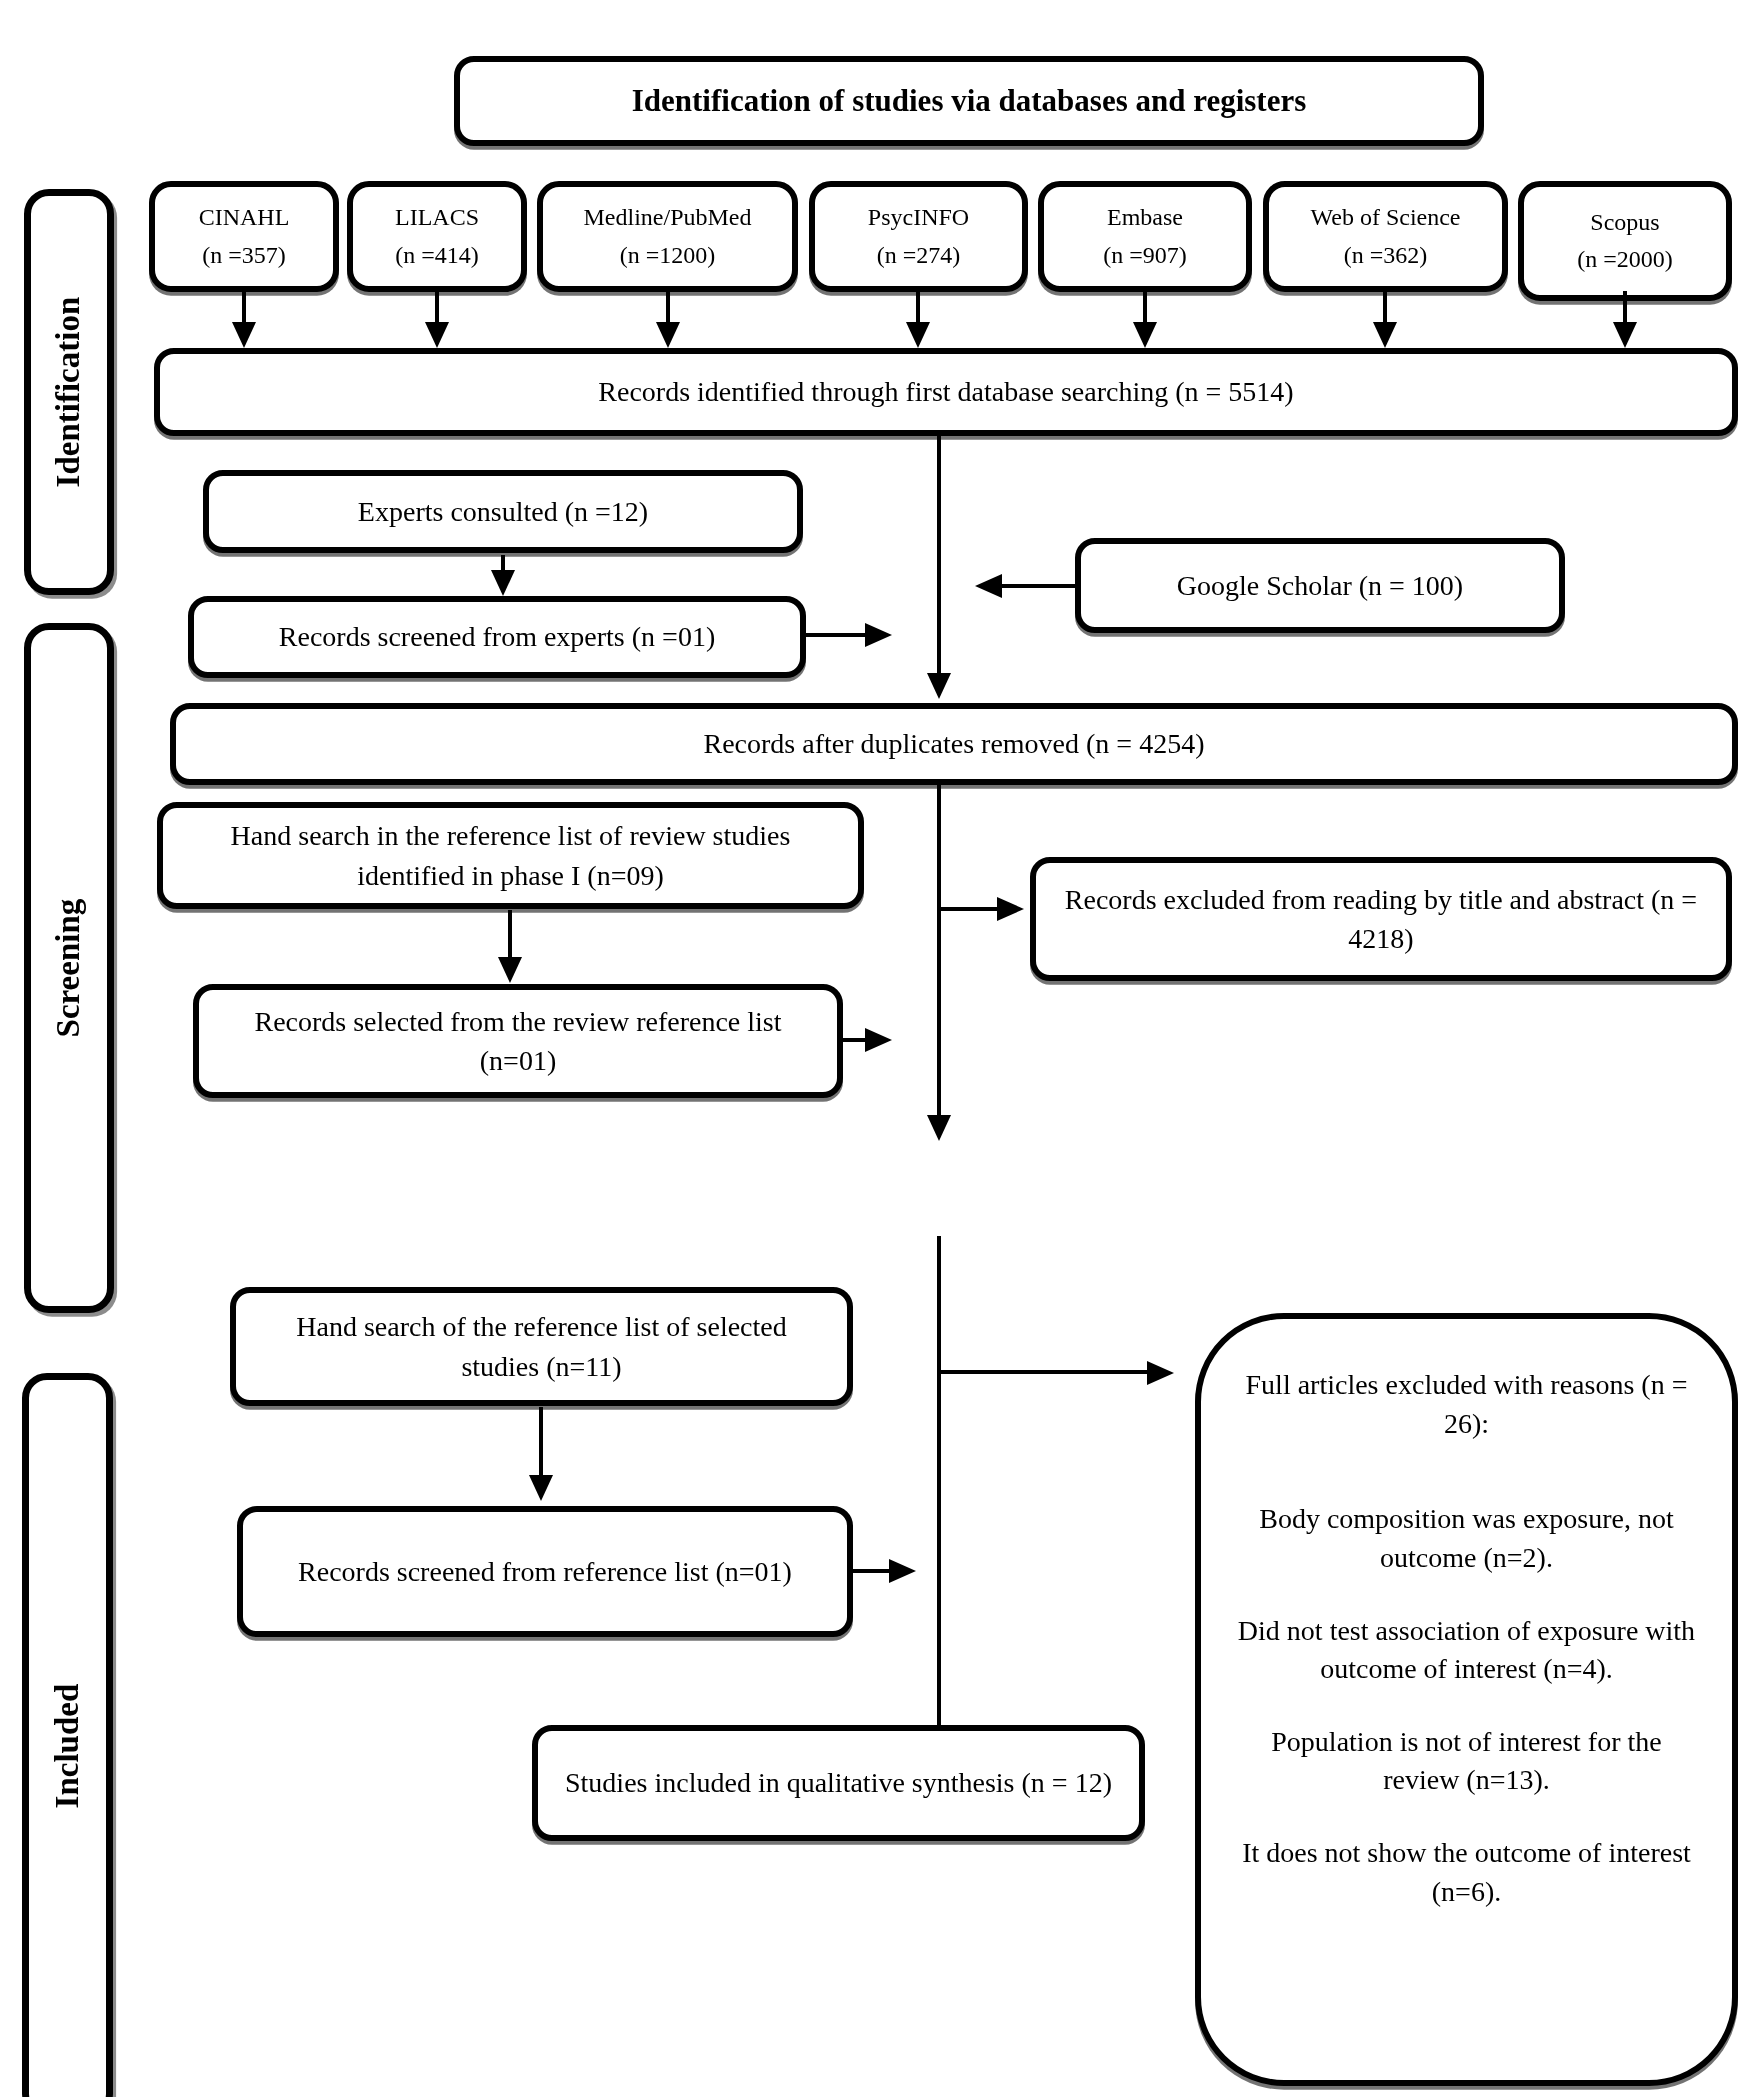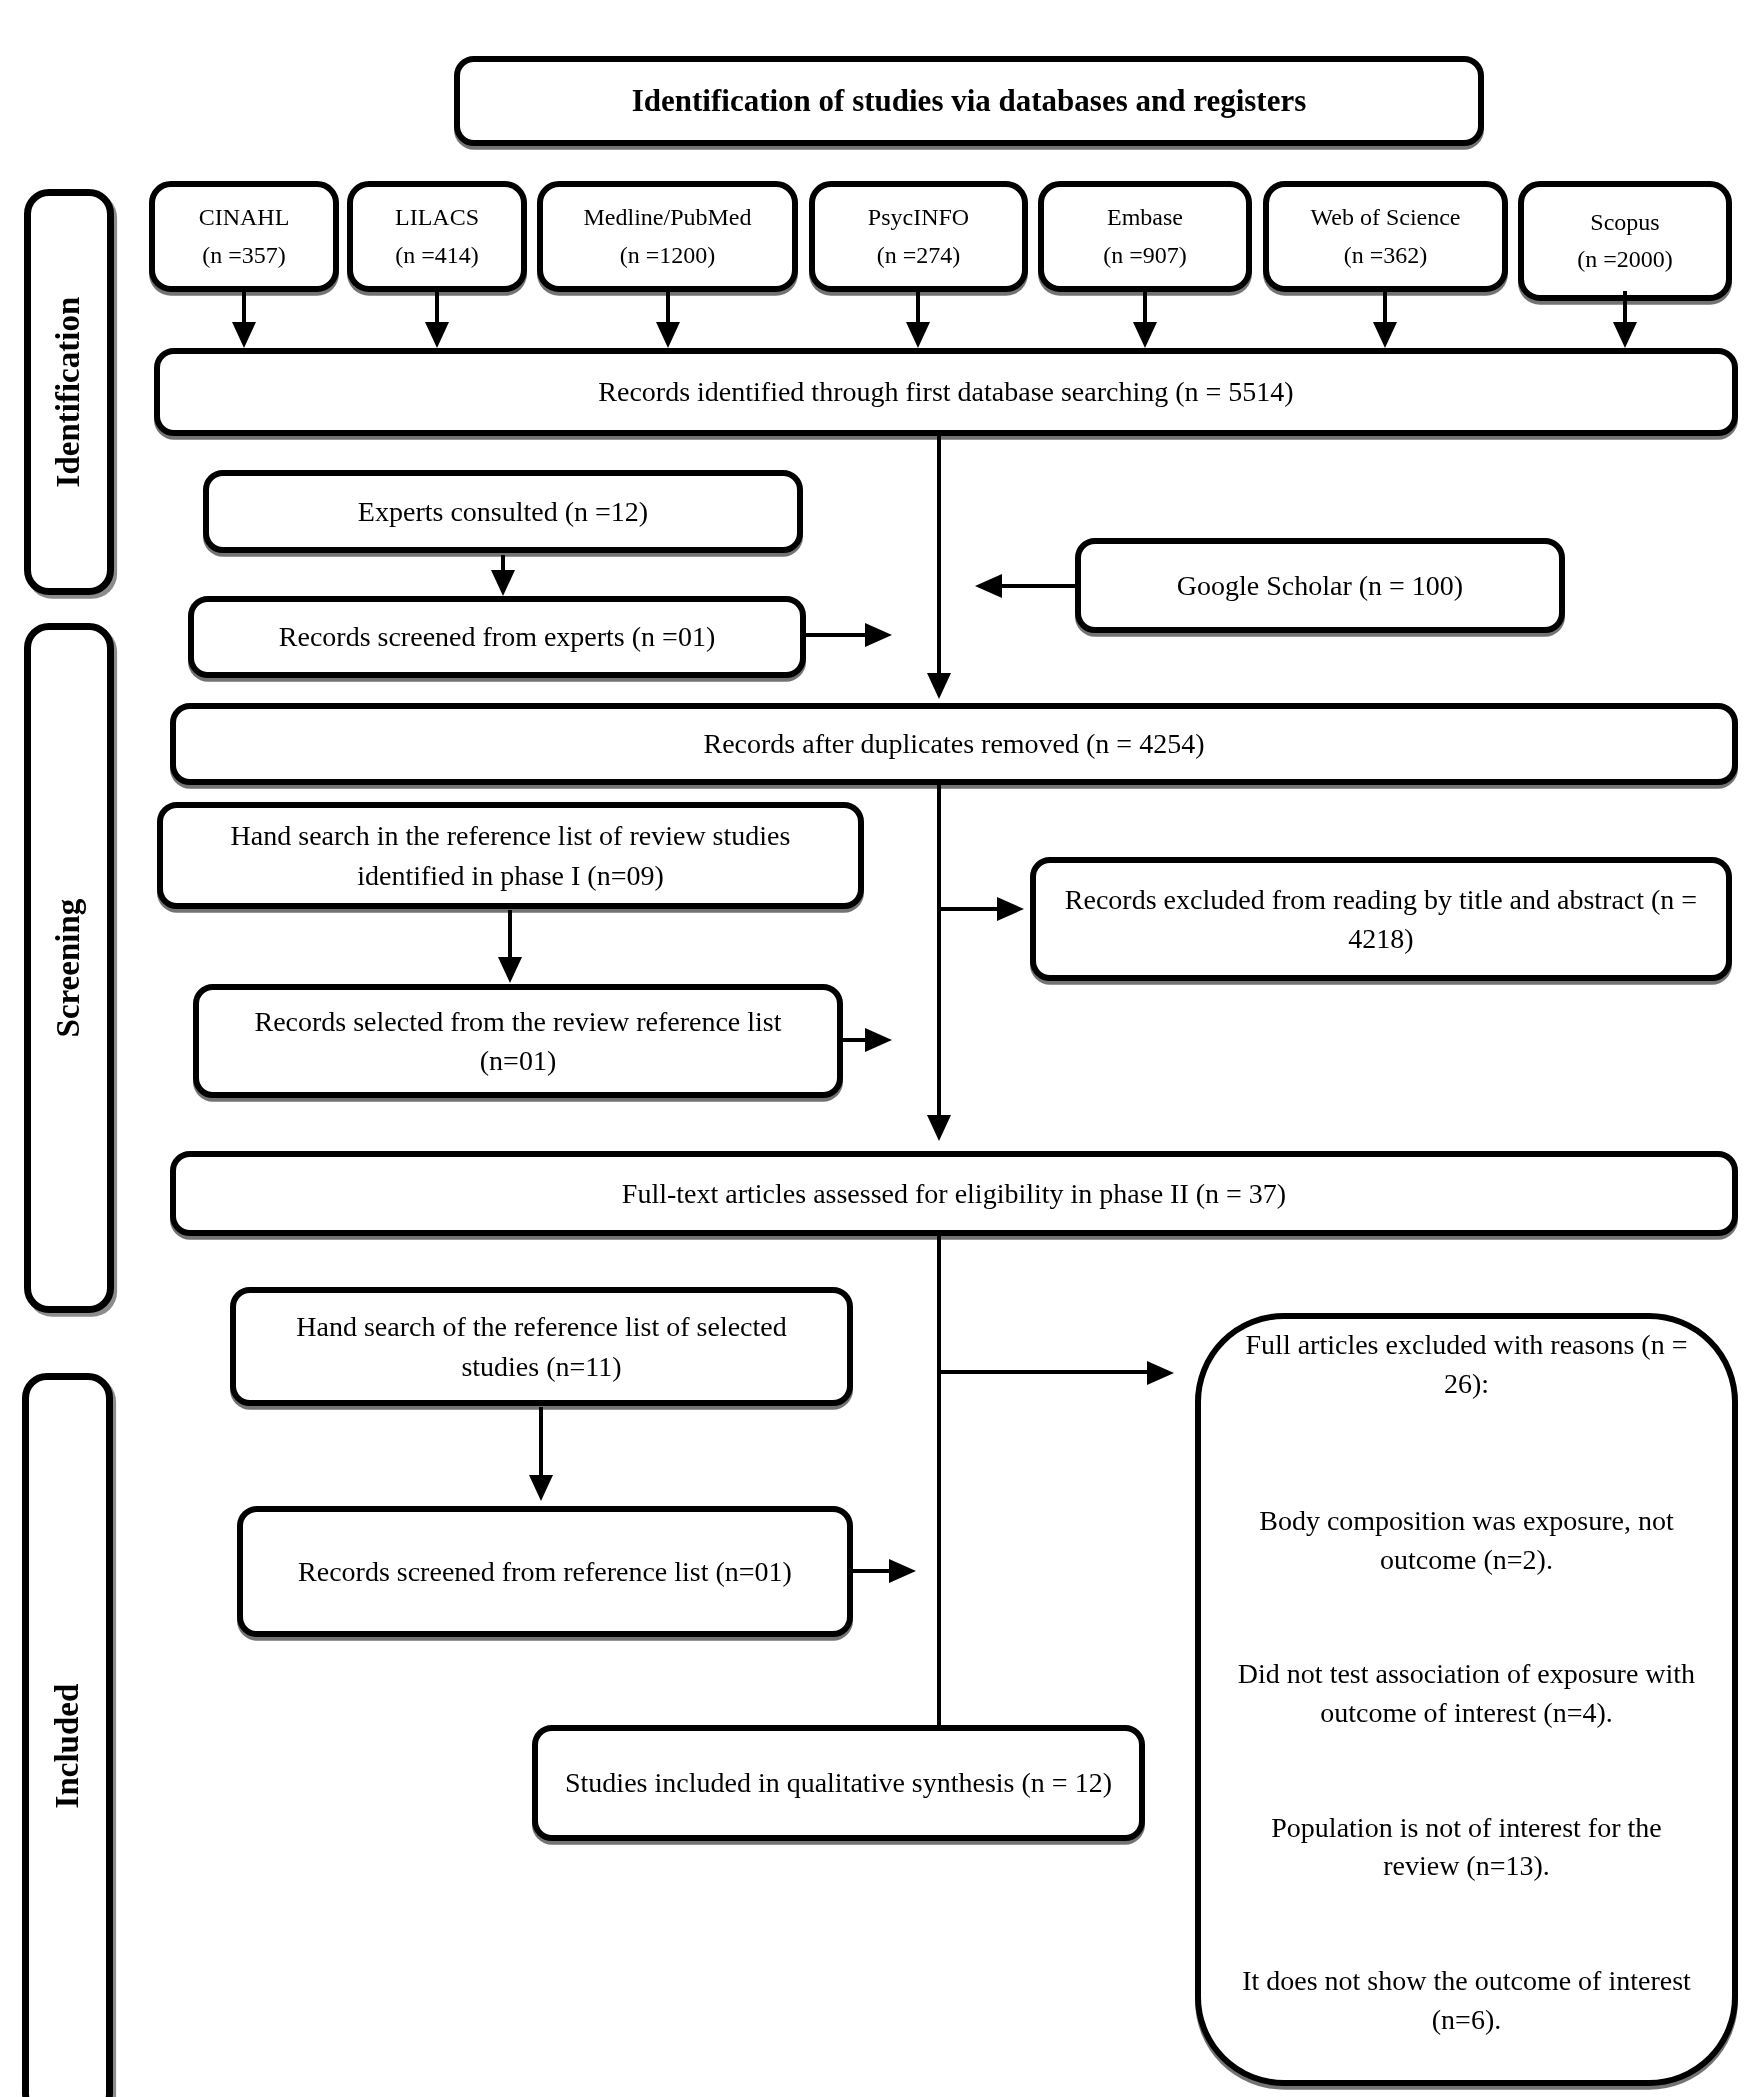--- a/index.html
+++ b/index.html
@@ -45,25 +45,24 @@
   }
   .db-box{
     flex-direction:column;
     font-size:24px;
     line-height:1.55;
     border-radius:22px;
     padding:3.1px 5.2px;
   }
   .big-excluded{
     flex-direction:column;
-    justify-content:center;
+    justify-content:flex-start;
     border-radius:89px;
     padding:47px 29px;
     border-width:6.8px;
-    gap:42px;
   }
   .big-excluded p{
     margin:0 0 34px 0;
     font-size:28px;
     line-height:1.38;
   }
   .big-excluded p.header{margin-bottom:57px;}
   .vline{position:absolute;width:4.2px;background:#000;}
   .hline{position:absolute;height:4.2px;background:#000;}
   .arr-down{
@@ -191,23 +190,20 @@
   <div class="box" style="left:1030px;top:817px;width:702px;height:124px;">
     <span>Records excluded from reading by title and abstract (n = 4218)</span>
   </div>
 
   <div class="box" style="left:193px;top:944px;width:650px;height:114px;">
     <span>Records selected from the review reference list (n=01)</span>
   </div>
   <div class="hline" style="left:843px;top:998px;width:23.5px;"></div>
   <div class="arr-right" style="left:865px;top:988px;"></div>
 
-  <div class="box" style="left:170px;top:1111px;width:1568px;height:85px;">
-    <span>Full-text articles assessed for eligibility in phase II (n = 37)</span>
-  </div>
 
   <div class="vline" style="left:937px;top:1196px;height:493px;"></div>
   <div class="hline" style="left:939px;top:1330px;width:209px;"></div>
   <div class="arr-right" style="left:1147px;top:1321px;"></div>
 
   <div class="box" style="left:230px;top:1247px;width:623px;height:119px;align-items:center;">
     <span>Hand search of the reference list of selected studies (n=11)</span>
   </div>
   <div class="vline" style="left:539px;top:1367px;height:70px;"></div>
   <div class="arr-down" style="left:529px;top:1435px;"></div>

